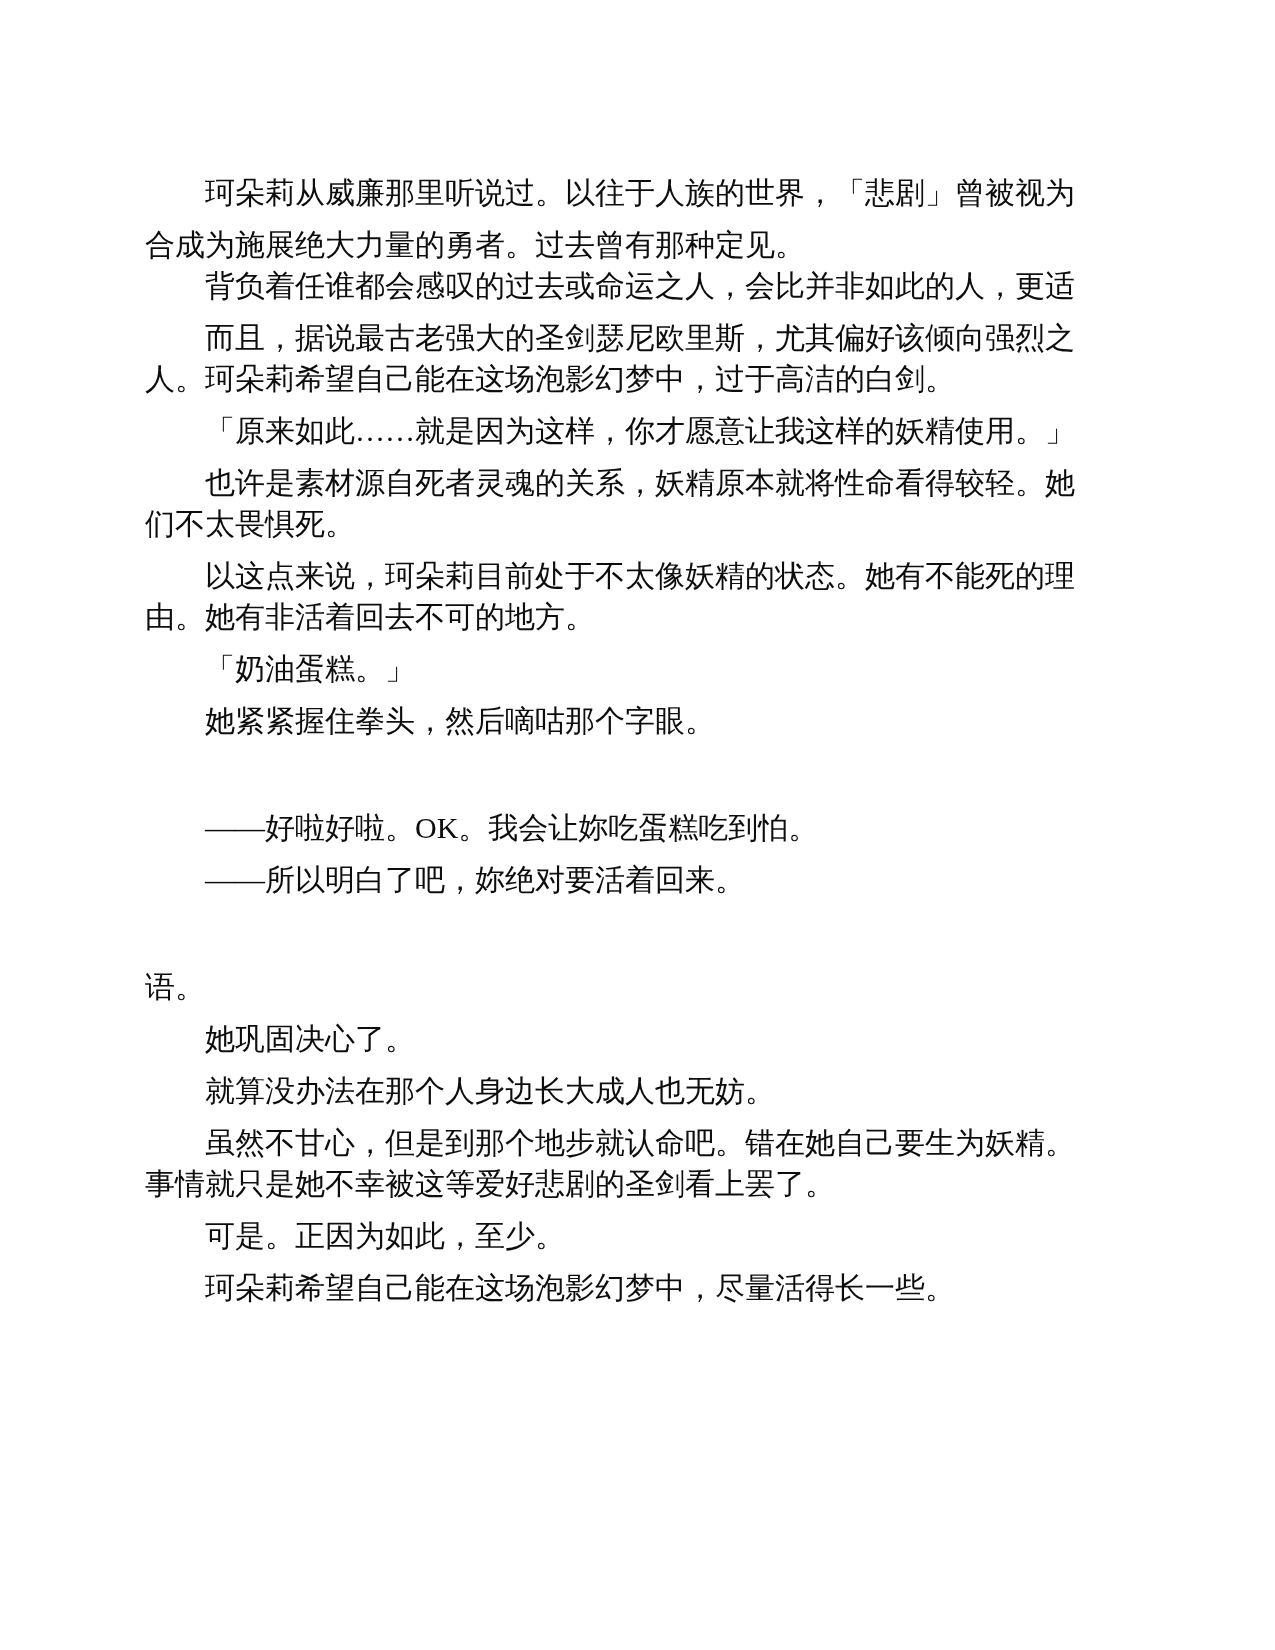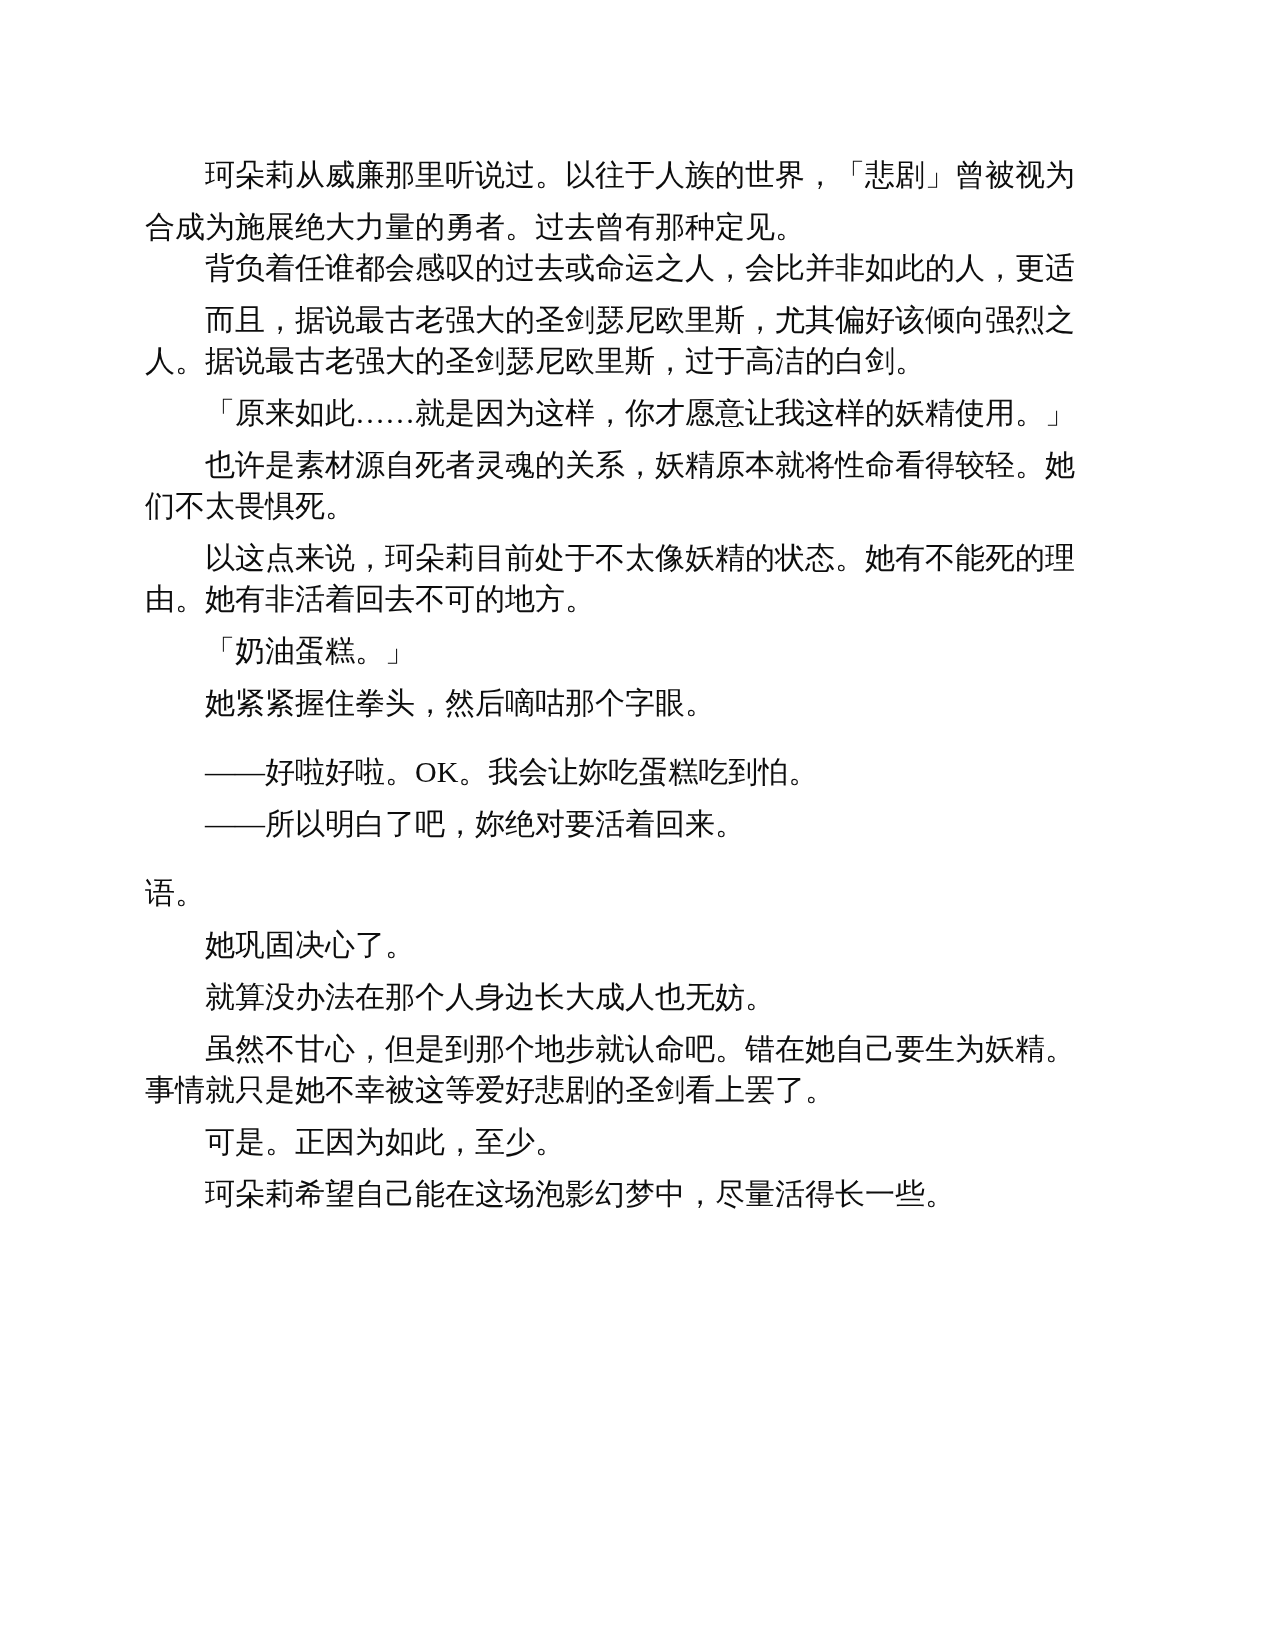--- a/index.html
+++ b/index.html
@@ -11,34 +11,34 @@
     position: relative;
     width: 1275px;
     height: 1650px;
     background: #ffffff;
     overflow: hidden;
     font-family: "Liberation Serif", "DejaVu Serif", serif;
   }
   .text-block {
     position: absolute;
     left: 145px;
-    top: 154px;
+    top: 172px;
     width: 932px;
     font-size: 30px;
     color: #0d0d0d;
     letter-spacing: 0;
   }
   .para {
     margin: 11px 0 0 0;
   }
   .para:first-child {
     margin-top: 0;
   }
   .para.gap-before {
-    margin-top: 28px;
+    margin-top: 66px;
   }
   .line {
     line-height: 41px;
     height: 41px;
     white-space: nowrap;
     text-align: left;
   }
   .line.first {
     text-indent: 60px; 
   }
@@ -50,21 +50,21 @@
   <div class="text-block" style="color: rgb(13, 13, 13);">
       <div class="para">
         <div class="line first">珂朵莉从威廉那里听说过。以往于人族的世界，「悲剧」曾被视为</div>
       </div>
       <div class="para">
         <div class="line">合成为施展绝大力量的勇者。过去曾有那种定见。</div>
         <div class="line first">背负着任谁都会感叹的过去或命运之人，会比并非如此的人，更适</div>
       </div>
       <div class="para">
         <div class="line first">而且，据说最古老强大的圣剑瑟尼欧里斯，尤其偏好该倾向强烈之</div>
-        <div class="line">人。据说最古老强大的圣剑瑟尼欧里斯，过于高洁的白剑。</div>
+        <div class="line">人。珂朵莉希望自己能在这场泡影幻梦中，过于高洁的白剑。</div>
       </div>
       <div class="para">
         <div class="line first">「原来如此……就是因为这样，你才愿意让我这样的妖精使用。」</div>
       </div>
       <div class="para">
         <div class="line first">也许是素材源自死者灵魂的关系，妖精原本就将性命看得较轻。她</div>
         <div class="line">们不太畏惧死。</div>
       </div>
       <div class="para">
         <div class="line first">以这点来说，珂朵莉目前处于不太像妖精的状态。她有不能死的理</div>

